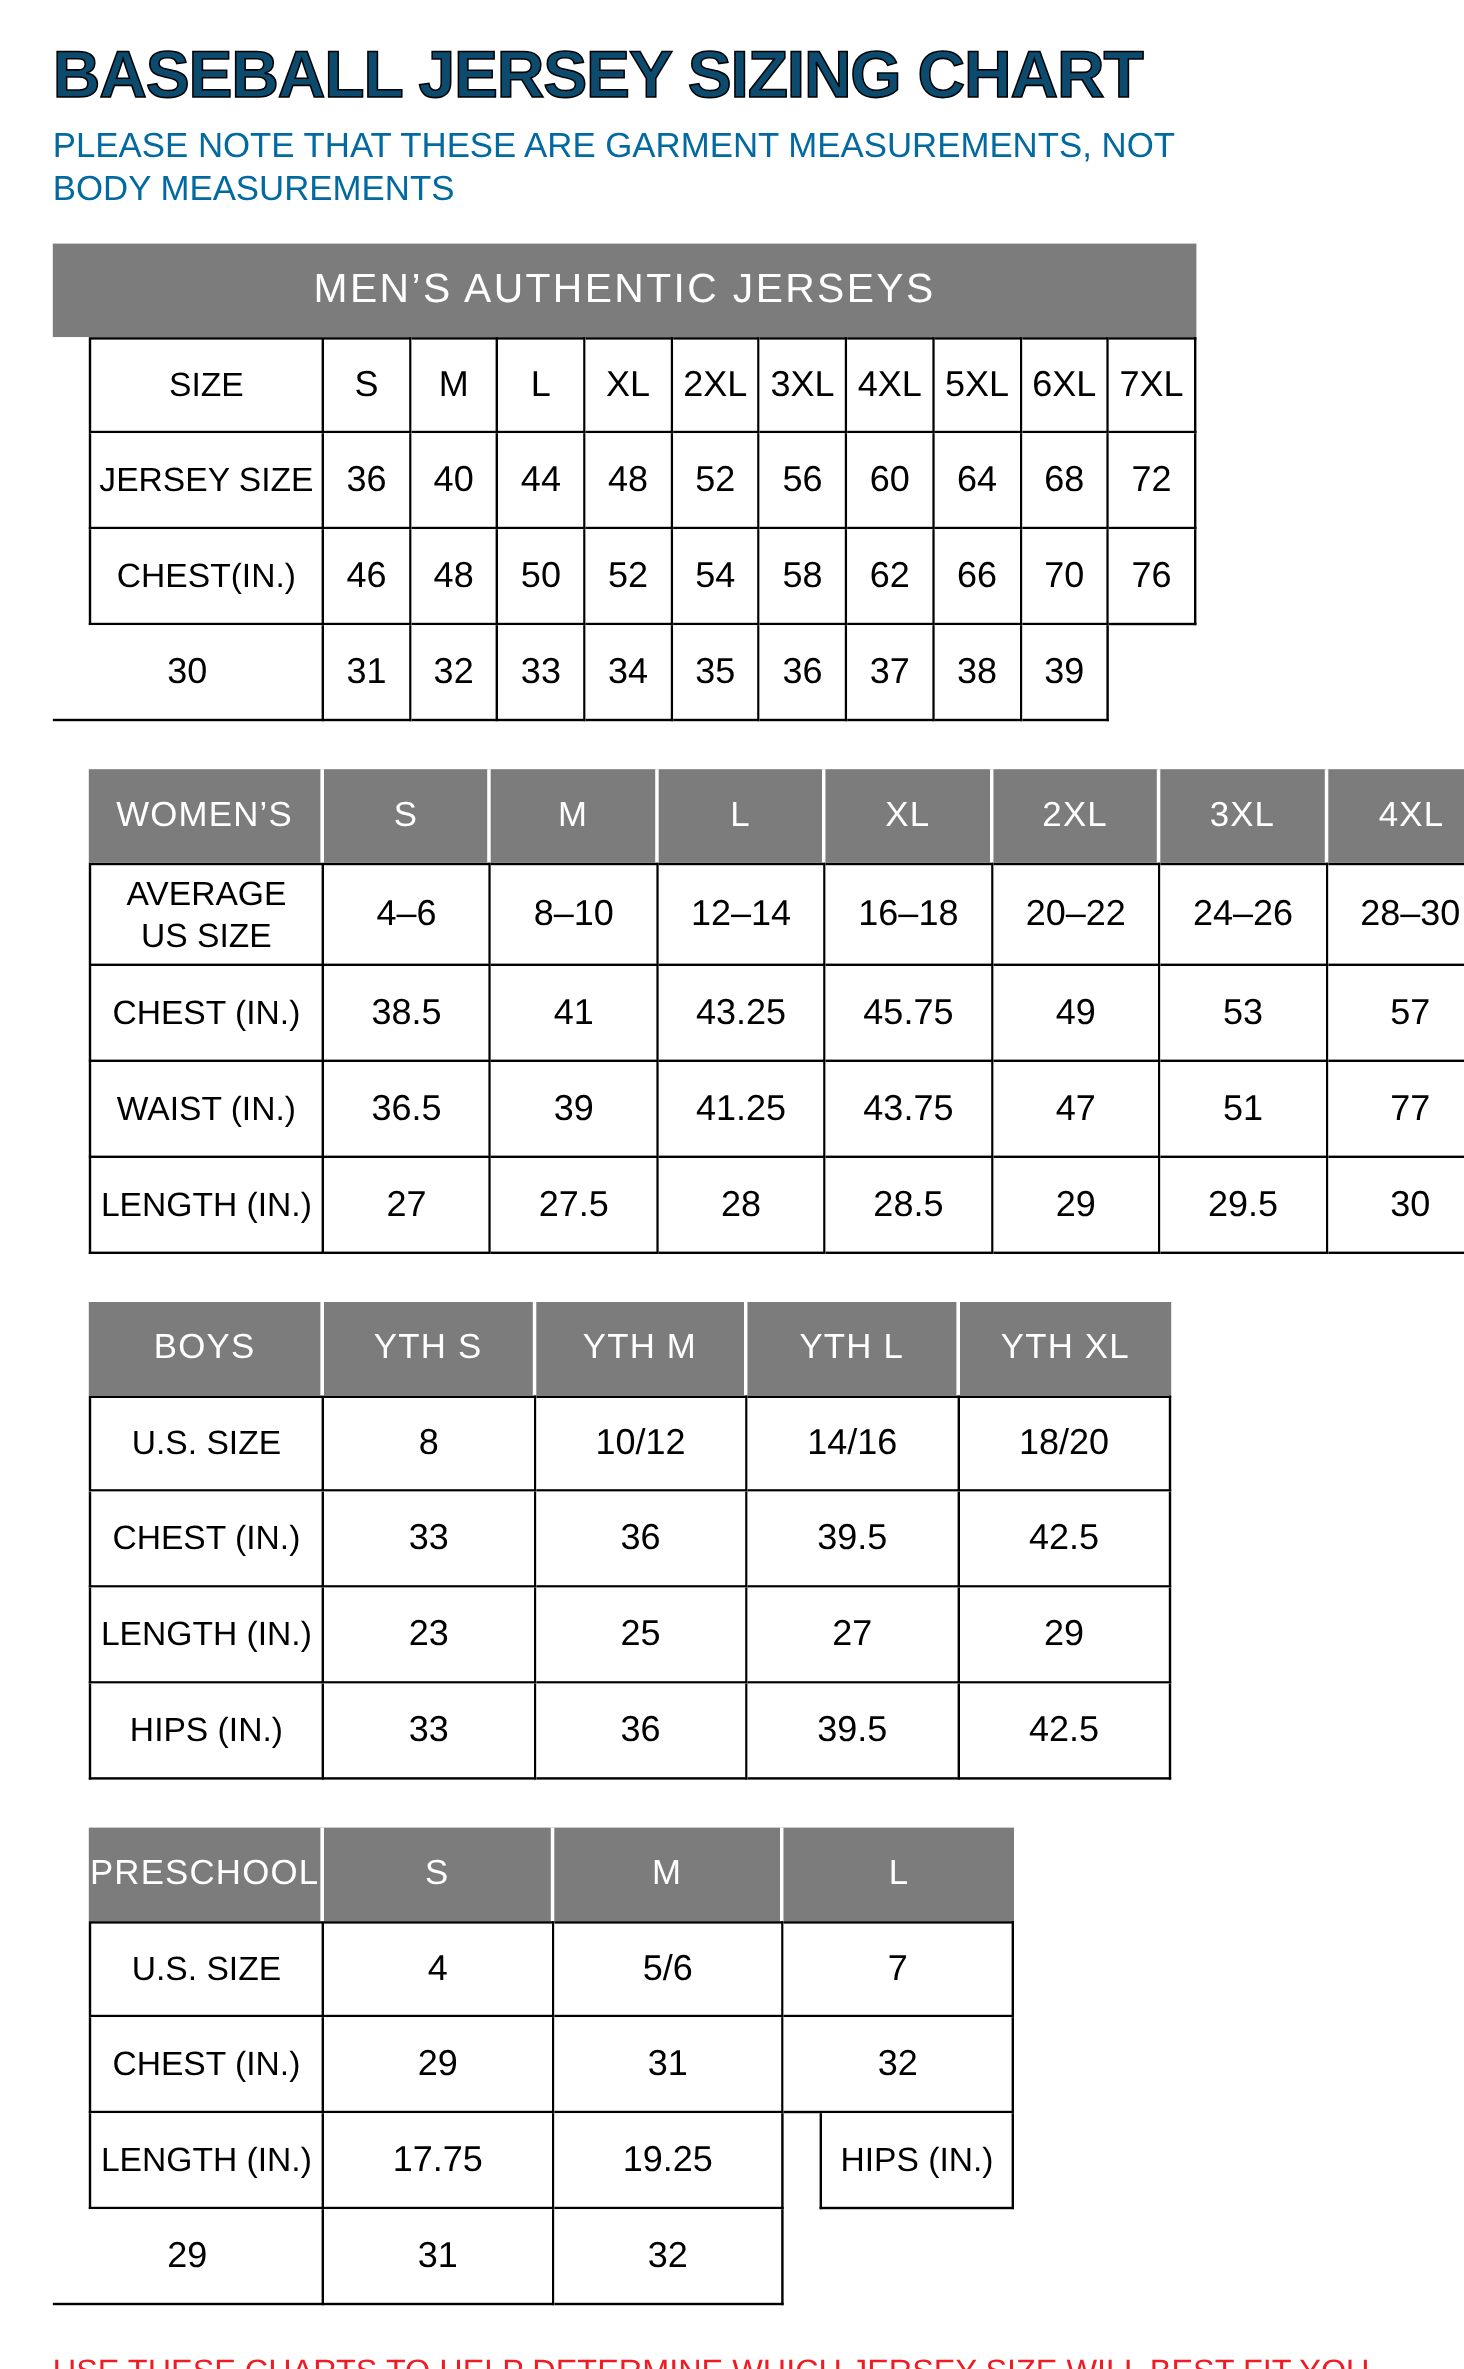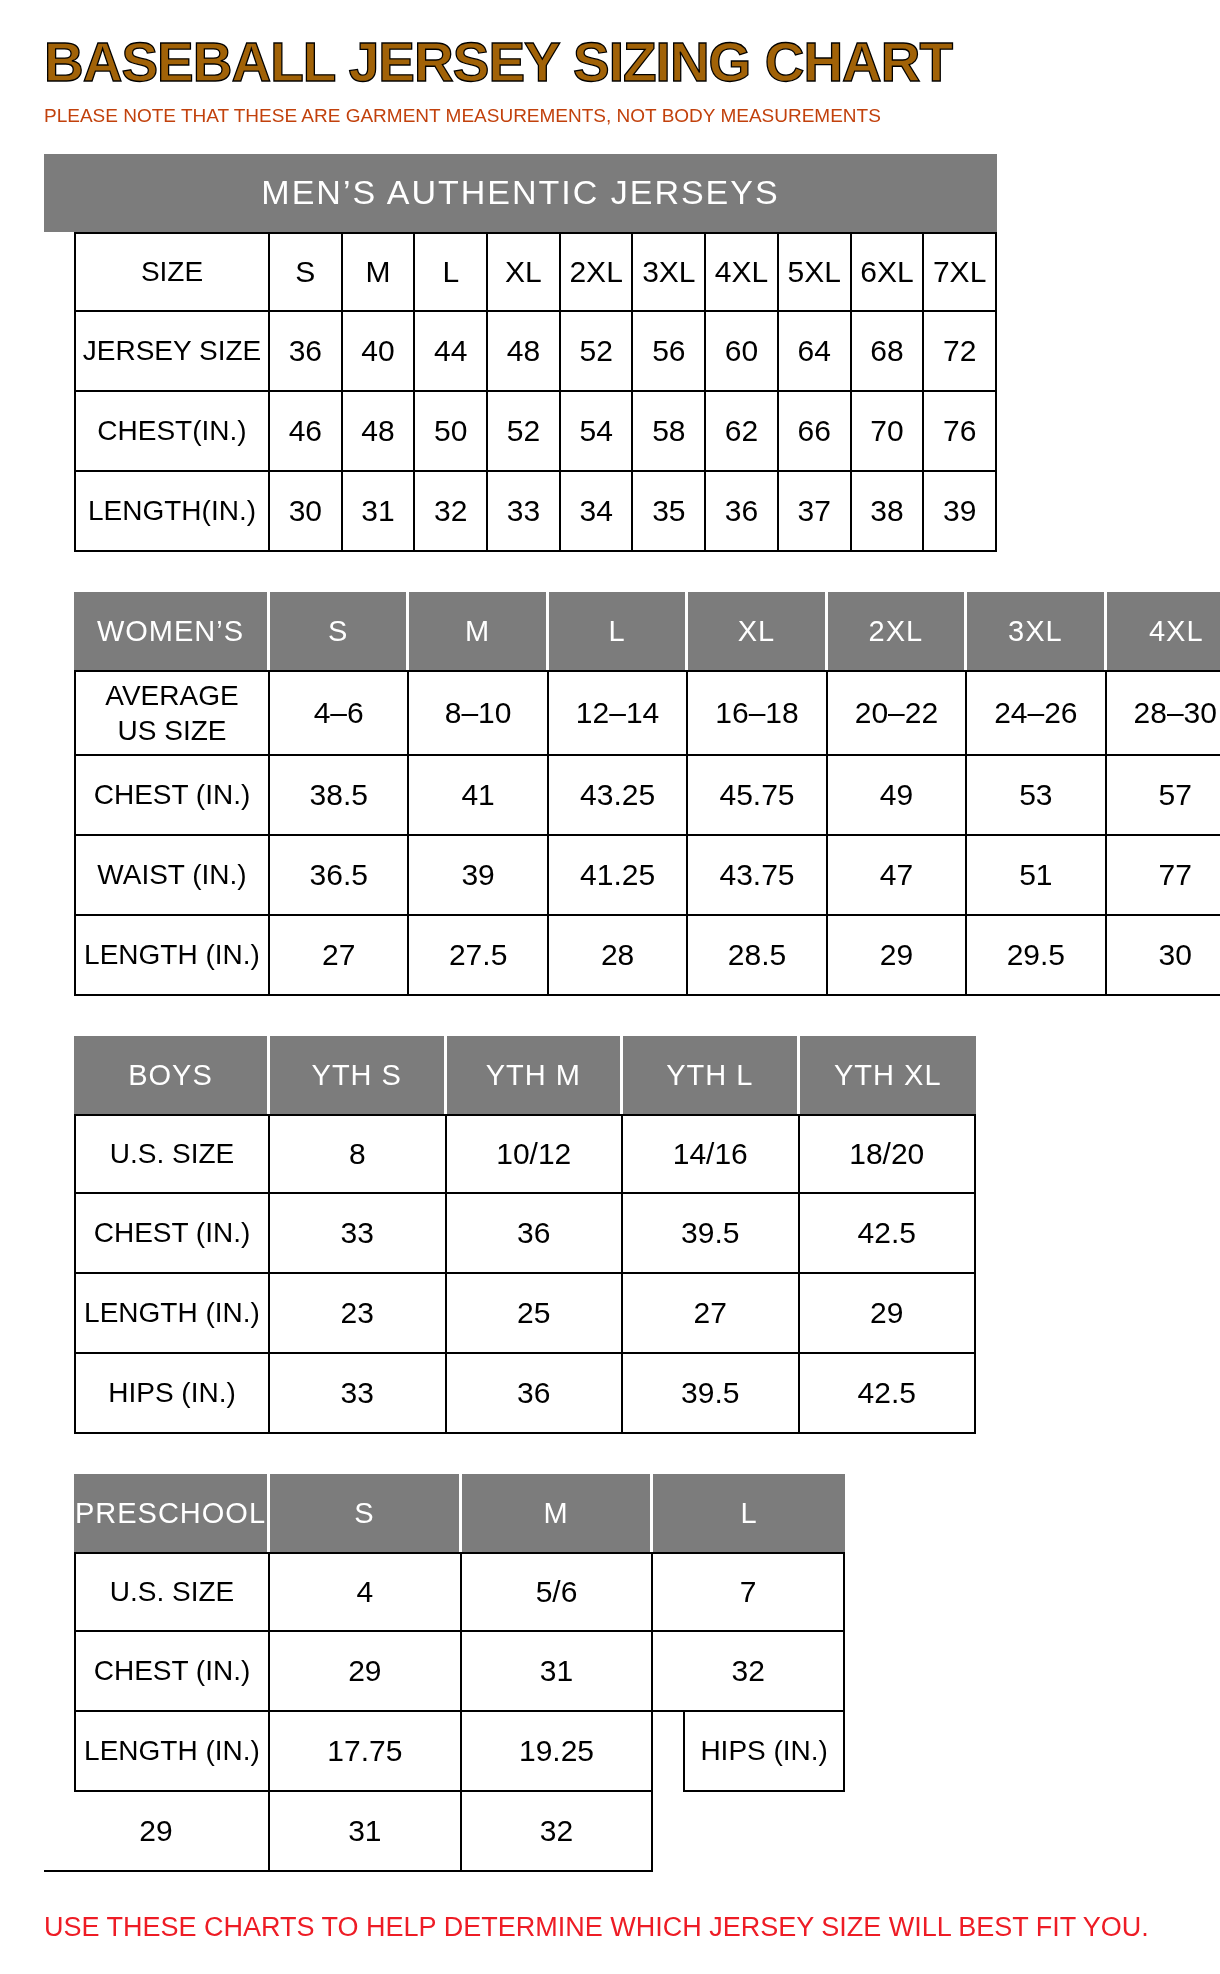--- a/index.html
+++ b/index.html
@@ -8,28 +8,28 @@
     width: 1220px;
     min-height: 1974px;
     font-family: "Liberation Sans", sans-serif;
     color: #000;
     padding: 30px 30px 20px 44px;
   }
   .page-title {
     font-size: 55px;
     font-weight: 700;
     letter-spacing: -1px;
-    color: #a16207;
+    color: #0c4a6e;
     -webkit-text-stroke: 1.3px #000;
     margin-bottom: 10px;
     font-family: "Liberation Sans", sans-serif;
   }
   .note {
-    color: #c2410c;
-    font-size: 19px;
+    color: #0369a1;
+    font-size: 29px;
     line-height: 1.25;
     max-width: 950px;
     margin-bottom: 26px;
   }
   .tbl { margin-bottom: 40px; }
   .banner {
     background: #7c7c7c;
     color: #fff;
     display: flex;
     align-items: center;
@@ -115,21 +115,20 @@
         <div class="cell val">46</div>
         <div class="cell val">48</div>
         <div class="cell val">50</div>
         <div class="cell val">52</div>
         <div class="cell val">54</div>
         <div class="cell val">58</div>
         <div class="cell val">62</div>
         <div class="cell val">66</div>
         <div class="cell val">70</div>
         <div class="cell val last-col">76</div>
-        <div class="cell label first-col">LENGTH(IN.)</div>
         <div class="cell val">30</div>
         <div class="cell val">31</div>
         <div class="cell val">32</div>
         <div class="cell val">33</div>
         <div class="cell val">34</div>
         <div class="cell val">35</div>
         <div class="cell val">36</div>
         <div class="cell val">37</div>
         <div class="cell val">38</div>
         <div class="cell val last-col">39</div>

